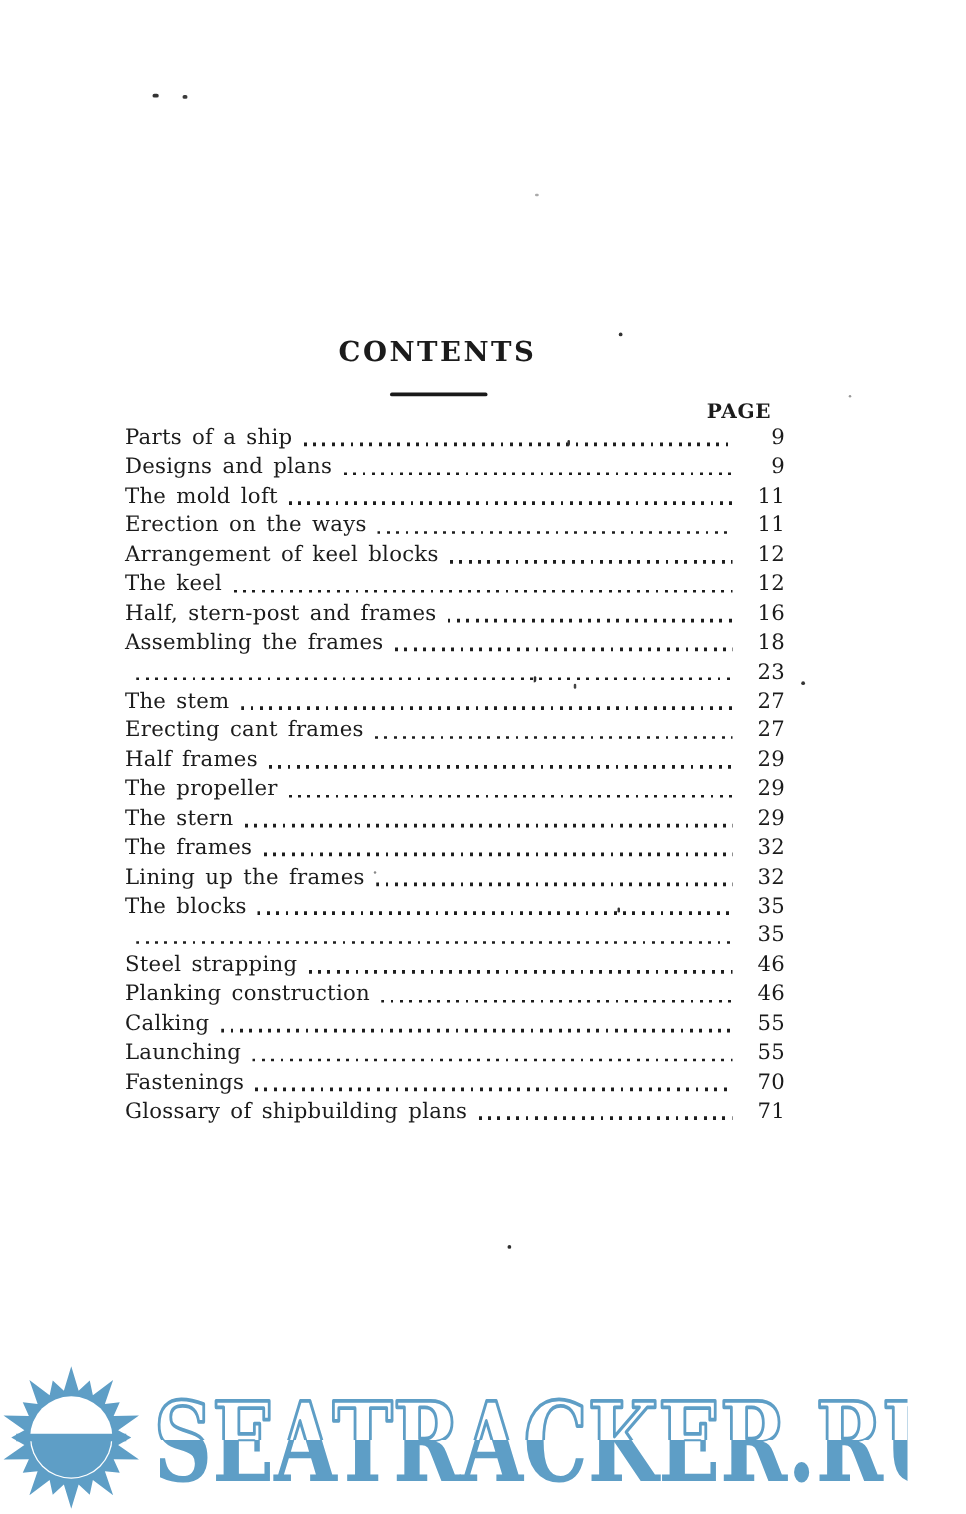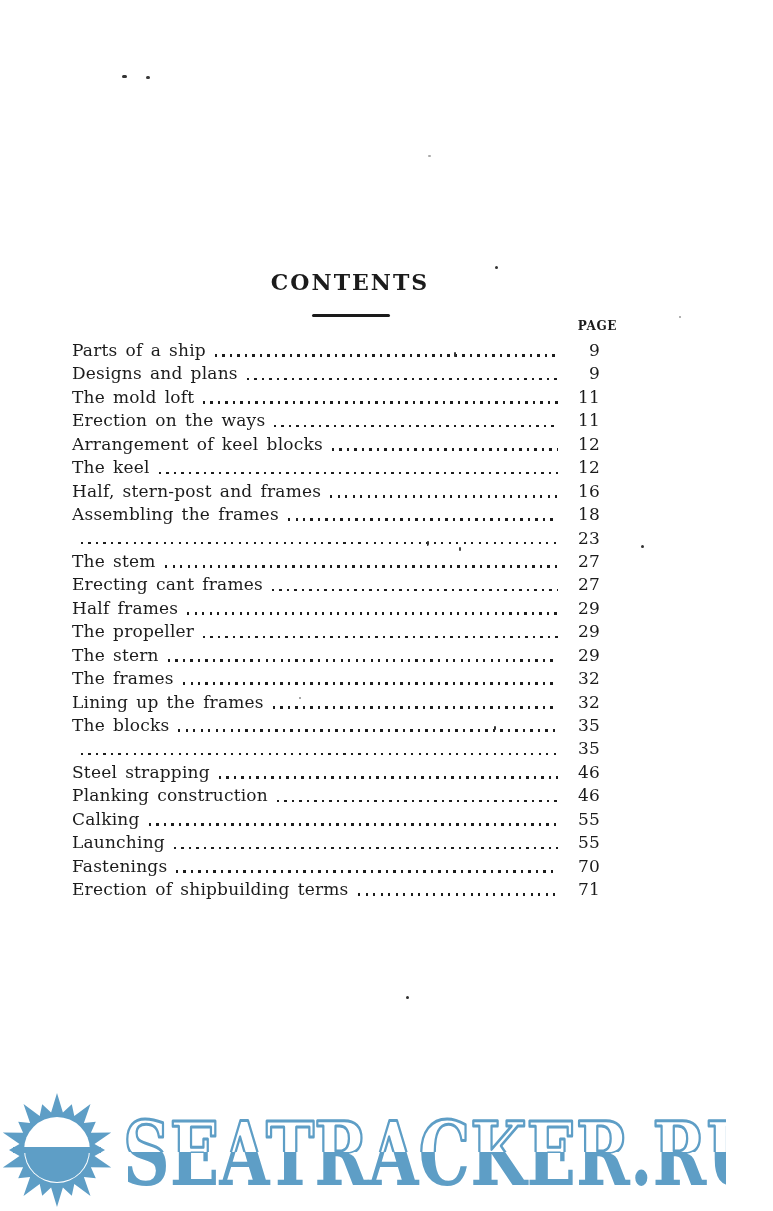--- a/index.html
+++ b/index.html
@@ -25,27 +25,27 @@
     position: absolute;
     left: 312px; top: 314px;
     width: 78px; height: 2.5px;
     background: #1a1a1a;
     border-radius: 2px;
   }
   .page-label {
     position: absolute;
     left: 86px; top: 319px; width: 531px;
     text-align: right;
-    font-size: 12px;
+    font-size: 16px;
     font-weight: bold;
     letter-spacing: 0.6px;
   }
   .toc {
     position: absolute;
-    left: 72px; top: 339px; width: 528px;
+    left: 100px; top: 339px; width: 528px;
   }
   .row {
     display: flex;
     align-items: baseline;
     height: 23.45px;
     line-height: 23.45px;
     font-size: 17px;
     letter-spacing: 0.2px;
     word-spacing: 2.5px;
     white-space: nowrap;
@@ -205,21 +205,21 @@
       <span class="num">55</span>
     </div>
 
     <div class="row">
       <span class="title">Fastenings</span>
       <span class="leader"></span>
       <span class="num">70</span>
     </div>
 
     <div class="row">
-      <span class="title">Erection of shipbuilding terms</span>
+      <span class="title">Glossary of shipbuilding plans</span>
       <span class="leader"></span>
       <span class="num">71</span>
     </div>
   </div>
 
   <div class="speck" style="left:122px;top:75px;width:5px;height:3px;"></div>
   <div class="speck" style="left:146px;top:76px;width:4px;height:3px;background:#3a3a3a;"></div>
   <div class="speck" style="left:428px;top:155px;width:3px;height:2px;background:#aaa;"></div>
   <div class="speck" style="left:495px;top:266px;width:3px;height:3px;"></div>
   <div class="speck" style="left:679px;top:316px;width:2px;height:2px;background:#999;"></div>

